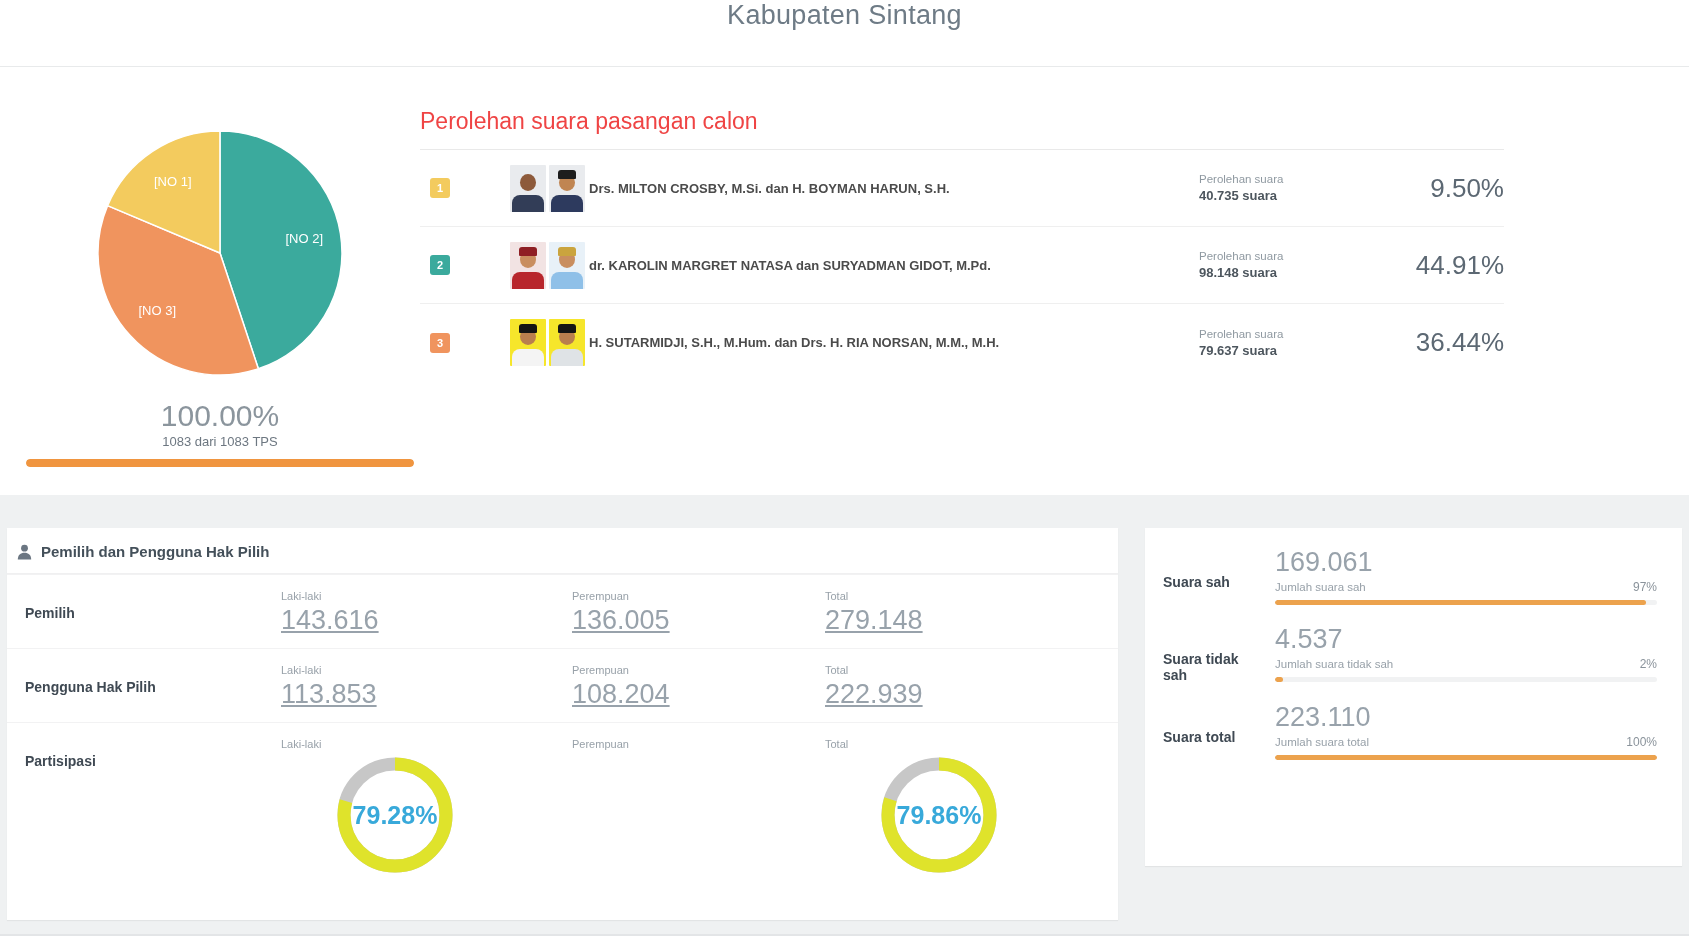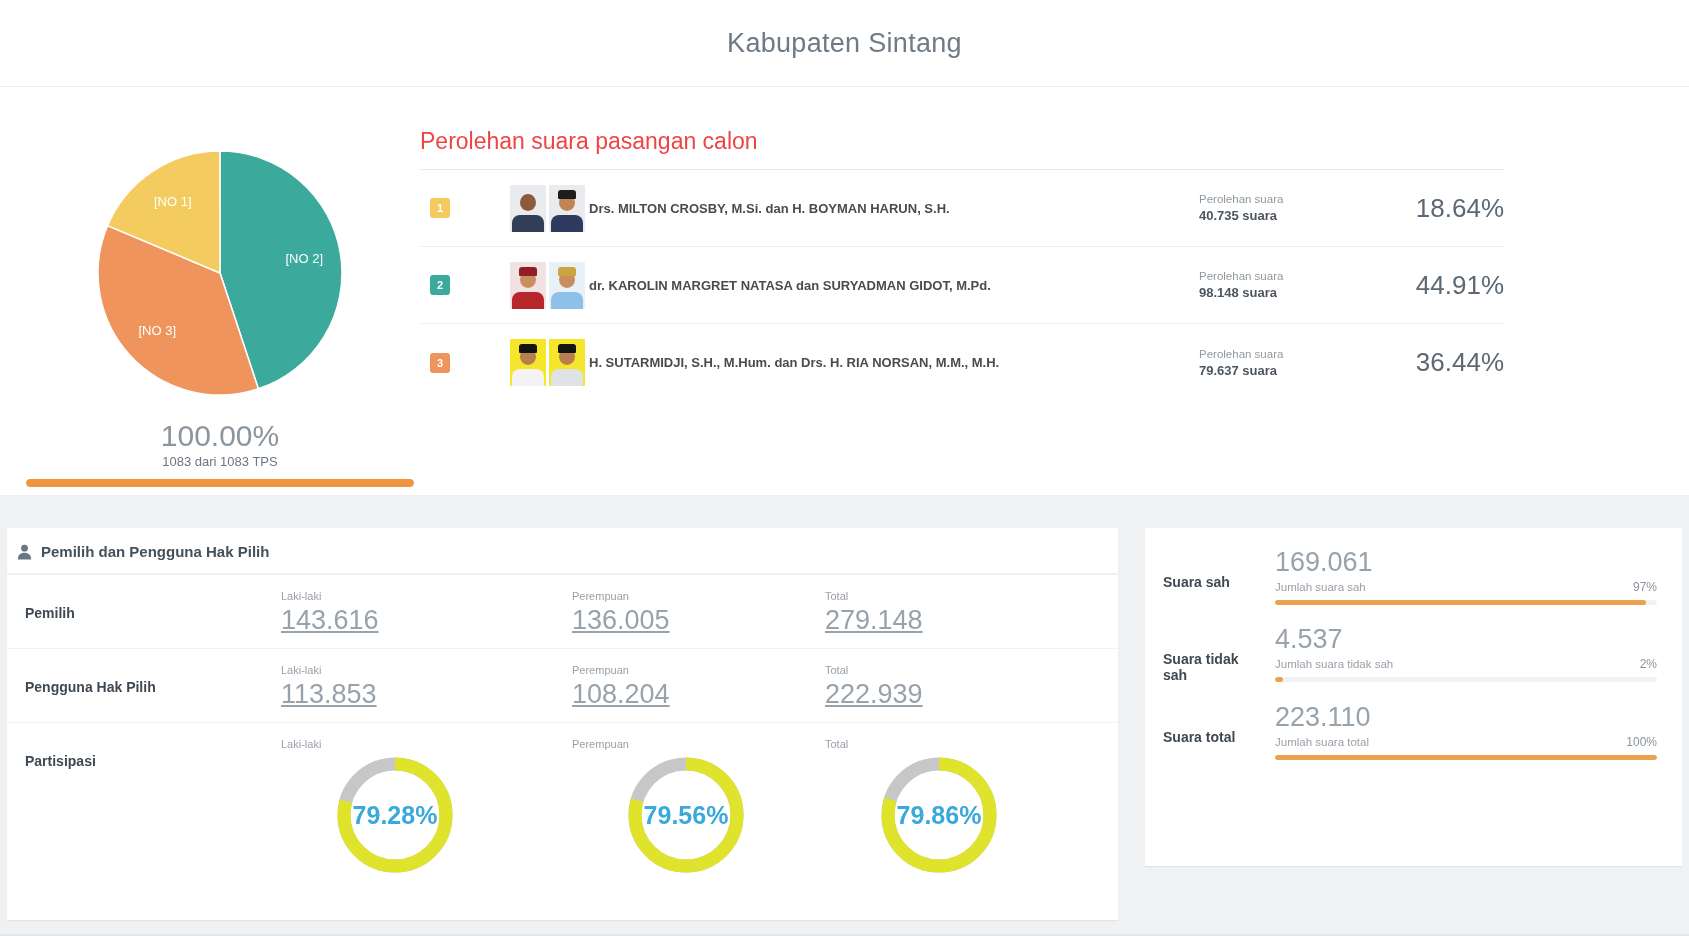--- a/index.html
+++ b/index.html
@@ -1,21 +1,21 @@
 <!DOCTYPE html>
 <html><head>
 <meta charset="utf-8">
 <style>
   * { margin:0; padding:0; box-sizing:border-box; }
   html,body { background:#ffffff; }
   body { font-family:"Liberation Sans","DejaVu Sans",sans-serif; color:#444; }
   .page { position:relative; width:1689px; height:936px; background:#fff; overflow:hidden; }
 
   
-  .header { height:87px; border-bottom:1px solid #e8eaeb; display:flex; align-items:center; justify-content:center; background:#fff; }
+  .header { height:67px; border-bottom:1px solid #e8eaeb; display:flex; align-items:flex-start; justify-content:center; background:#fff; }
   .header-title { font-size:27px; font-weight:400; color:#6e7b86; letter-spacing:.3px; }
 
   
   .top { position:relative; height:428px; background:#fff; }
 
   .pie-block { position:absolute; left:0; top:0; width:440px; }
   .pie-svg { display:block; margin:62px auto 0; }
   .summary-pct { margin-top:22px; text-align:center; font-size:30px; font-weight:300; color:#8b959d; }
   .summary-tps { text-align:center; font-size:13px; color:#6d7781; margin-top:1px; }
   .summary-bar-track { width:388px; height:8px; border-radius:4px; margin:10px auto 0; background:#f4f5f6; overflow:hidden; }
@@ -115,21 +115,21 @@
               <div class="cap" style="background: rgb(29, 29, 29);"></div>
               <div class="bodyshape" style="background: rgb(45, 58, 94);"></div>
             </div>
           </div>
         <div class="cand-name">Drs. MILTON CROSBY, M.Si. dan H. BOYMAN HARUN, S.H.</div>
         <div class="cand-spacer"></div>
         <div class="vote-block">
           <div class="vote-label">Perolehan suara</div>
           <div class="vote-value">40.735 suara</div>
         </div>
-        <div class="cand-pct">18.64%</div>
+        <div class="cand-pct">9.50%</div>
       </div>
 
       <div class="cand-row">
         <div class="badge" style="background: rgb(59, 170, 157);">2</div>
         <div class="photos">
             <div class="photo" style="background: rgb(242, 227, 227);">
               <div class="head" style="background: rgb(201, 142, 95);"></div>
               <div class="cap" style="background: rgb(143, 31, 36);"></div>
               <div class="bodyshape" style="background: rgb(184, 38, 44);"></div>
             </div>
@@ -224,26 +224,20 @@
           <div class="clabel">Laki-laki</div>
           <div class="donut-wrap"><svg width="116" height="116" viewBox="0 0 116 116">
                 <circle cx="58" cy="58" r="51" fill="none" stroke="#c7c7c7" stroke-width="13"></circle>
                 <circle cx="58" cy="58" r="51" fill="none" stroke="#dfe32b" stroke-width="13" stroke-dasharray="254.05 320.44" transform="rotate(-90 58 58)"></circle>
               </svg>
             <span class="donut-pct" style="color: rgb(56, 169, 218);">79.28%</span>
           </div>
         </div>
         <div class="vcell vc2">
           <div class="clabel">Perempuan</div>
-          <div class="donut-wrap"><svg width="116" height="116" viewBox="0 0 116 116">
-                <circle cx="58" cy="58" r="51" fill="none" stroke="#c7c7c7" stroke-width="13"></circle>
-                <circle cx="58" cy="58" r="51" fill="none" stroke="#dfe32b" stroke-width="13" stroke-dasharray="254.94 320.44" transform="rotate(-90 58 58)"></circle>
-              </svg>
-            <span class="donut-pct" style="color: rgb(56, 169, 218);">79.56%</span>
-          </div>
         </div>
         <div class="vcell vc3">
           <div class="clabel">Total</div>
           <div class="donut-wrap"><svg width="116" height="116" viewBox="0 0 116 116">
                 <circle cx="58" cy="58" r="51" fill="none" stroke="#c7c7c7" stroke-width="13"></circle>
                 <circle cx="58" cy="58" r="51" fill="none" stroke="#dfe32b" stroke-width="13" stroke-dasharray="255.91 320.44" transform="rotate(-90 58 58)"></circle>
               </svg>
             <span class="donut-pct" style="color: rgb(56, 169, 218);">79.86%</span>
           </div>
         </div>

